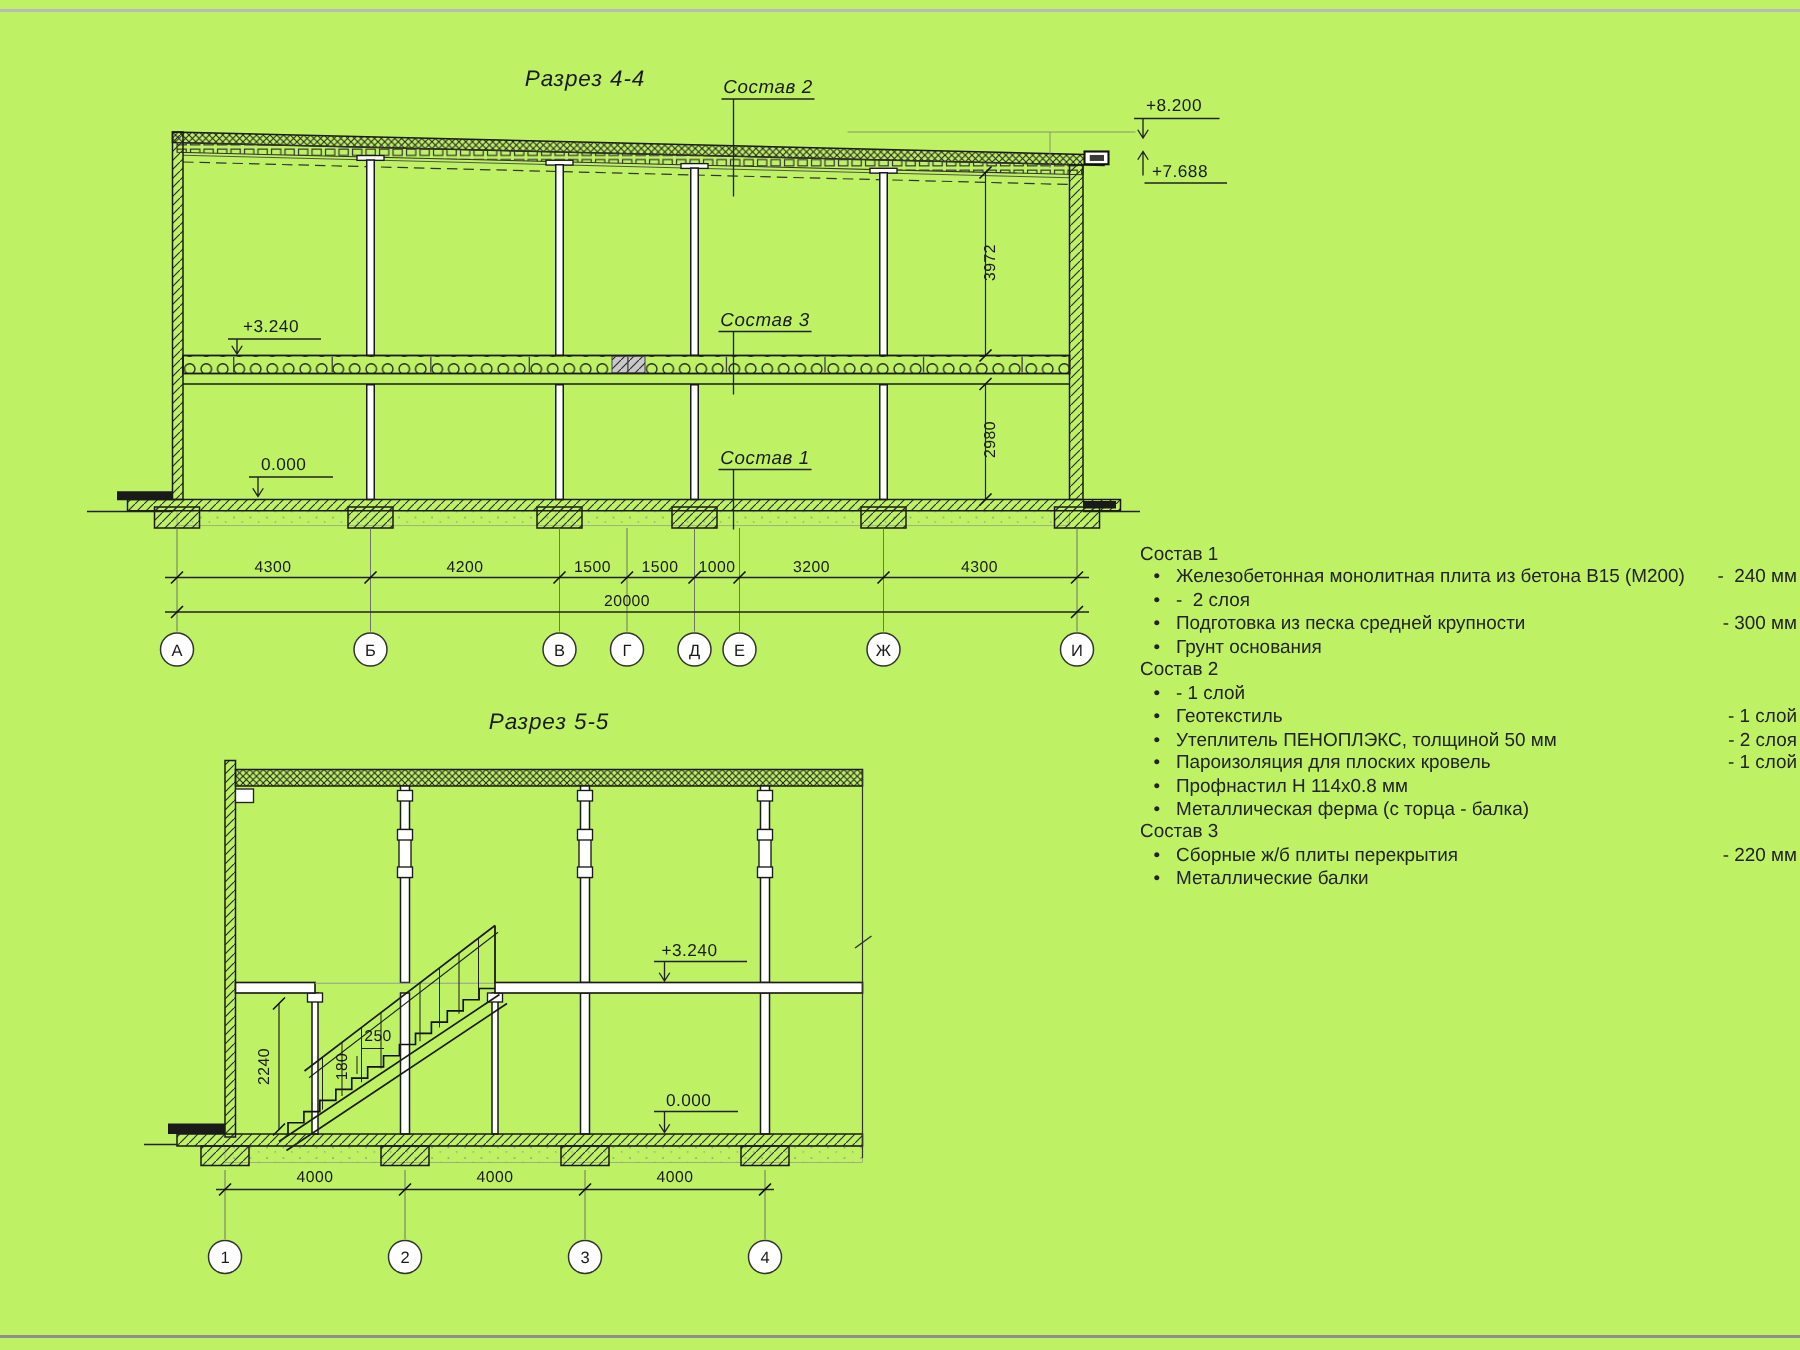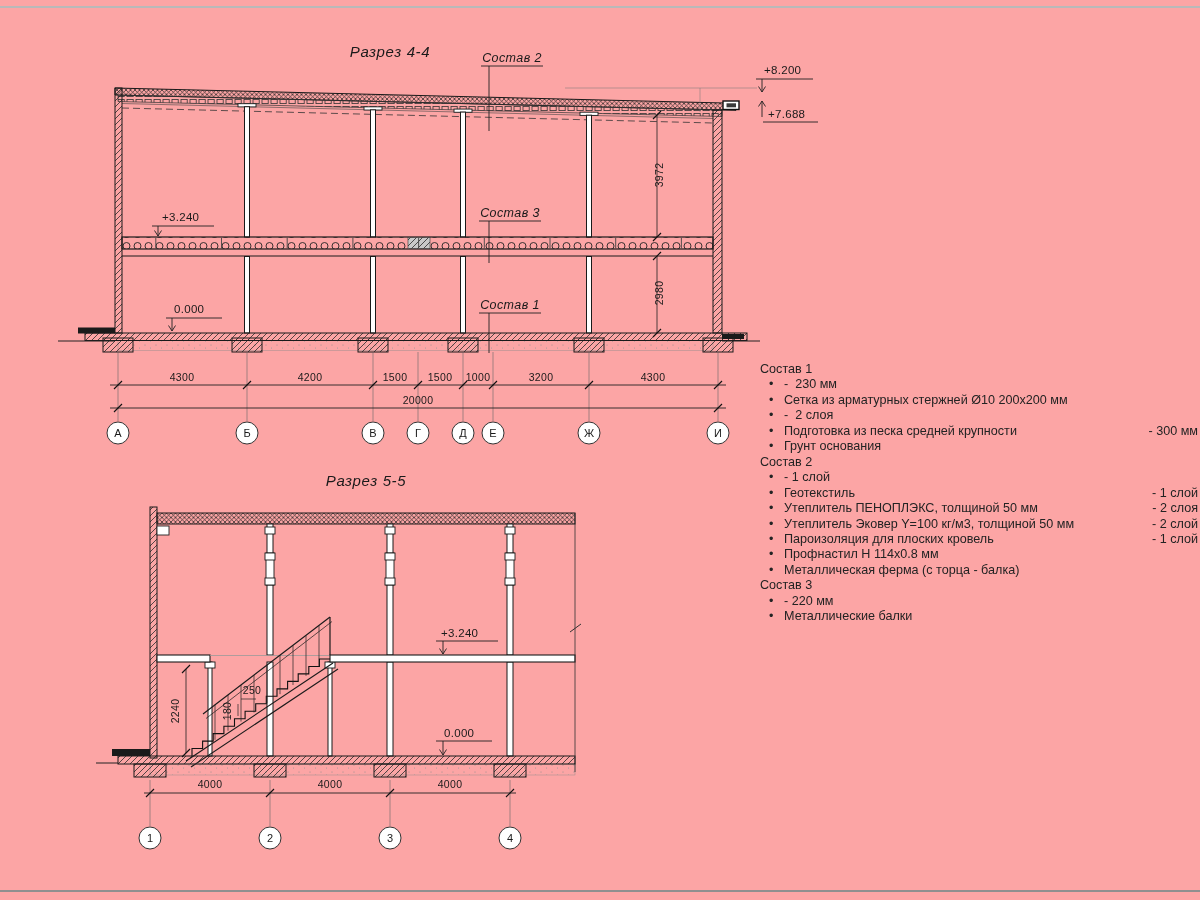--- a/index.html
+++ b/index.html
@@ -1,16 +1,16 @@
 <!DOCTYPE html>
 <html><head>
 <meta charset="utf-8">
 <style>
   html,body{margin:0;padding:0;background:#fff;}
-  .sheet{position:relative;width:1200px;height:900px;background:#fca5a5;overflow:hidden;
+  .sheet{position:relative;width:1200px;height:900px;background:#bef264;overflow:hidden;
          font-family:"Liberation Sans",sans-serif;}
   .edge{position:absolute;left:0;right:0;}
   .edge-top{top:6px;height:2px;background:#b9b9b9;}
   .edge-bottom{top:890px;height:2px;background:#8f8f8f;}
   svg{position:absolute;left:0;top:0;}
   svg text{fill:#1a1a1a;}
   .t-title{font:italic 15px "Liberation Sans",sans-serif;letter-spacing:.6px;}
   .t-lbl{font:italic 12.5px "Liberation Sans",sans-serif;letter-spacing:.4px;}
   .t-dim{font:10.5px "Liberation Sans",sans-serif;letter-spacing:.3px;}
   .t-elev{font:11.5px "Liberation Sans",sans-serif;letter-spacing:.3px;}
@@ -310,25 +310,22 @@
       <text class="t-axis" x="150" y="842" text-anchor="middle">1</text>
       <text class="t-axis" x="270" y="842" text-anchor="middle">2</text>
       <text class="t-axis" x="390" y="842" text-anchor="middle">3</text>
       <text class="t-axis" x="510" y="842" text-anchor="middle">4</text>
     </g>
   </svg>
 
   <div class="notes">
     <div class="ntitle">Состав 1</div>
     <div class="nrow">
-        <span class="nqty">-  230 мм</span>
-      </div>
-    <div class="nrow">
-        <span class="ntext">Сетка из арматурных стержней Ø10 200х200 мм</span>
-        <span class="nqty"></span>
+        <span class="ntext">Железобетонная монолитная плита из бетона В15 (М200)</span>
+        <span class="nqty">-  240 мм</span>
       </div>
     <div class="nrow">
         <span class="nqty">-  2 слоя</span>
       </div>
     <div class="nrow">
         <span class="ntext">Подготовка из песка средней крупности</span>
         <span class="nqty">- 300 мм</span>
       </div>
     <div class="nrow">
         <span class="ntext">Грунт основания</span>
@@ -340,37 +337,34 @@
       </div>
     <div class="nrow">
         <span class="ntext">Геотекстиль</span>
         <span class="nqty">- 1 слой</span>
       </div>
     <div class="nrow">
         <span class="ntext">Утеплитель ПЕНОПЛЭКС, толщиной 50 мм</span>
         <span class="nqty">- 2 слоя</span>
       </div>
     <div class="nrow">
-        <span class="ntext">Утеплитель Эковер Y=100 кг/м3, толщиной 50 мм</span>
-        <span class="nqty">- 2 слой</span>
-      </div>
-    <div class="nrow">
         <span class="ntext">Пароизоляция для плоских кровель</span>
         <span class="nqty">- 1 слой</span>
       </div>
     <div class="nrow">
         <span class="ntext">Профнастил Н 114х0.8 мм</span>
         <span class="nqty"></span>
       </div>
     <div class="nrow">
         <span class="ntext">Металлическая ферма (с торца - балка)</span>
         <span class="nqty"></span>
       </div>
     <div class="ntitle">Состав 3</div>
     <div class="nrow">
+        <span class="ntext">Сборные ж/б плиты перекрытия</span>
         <span class="nqty">- 220 мм</span>
       </div>
     <div class="nrow">
         <span class="ntext">Металлические балки</span>
         <span class="nqty"></span>
       </div>
   </div>
 </div>
 
 </body></html>

